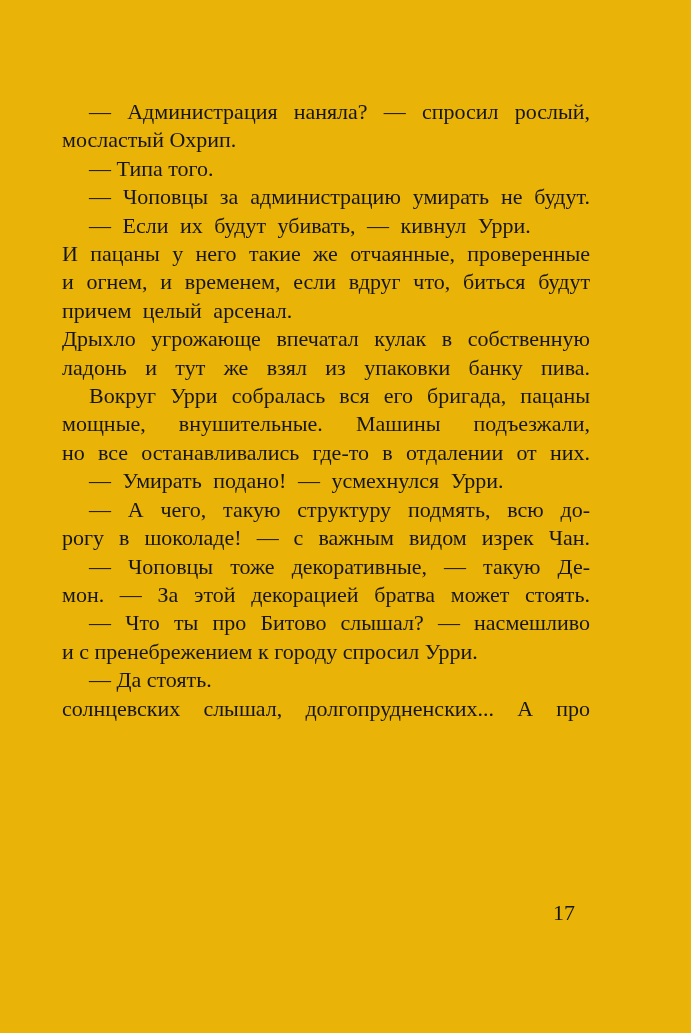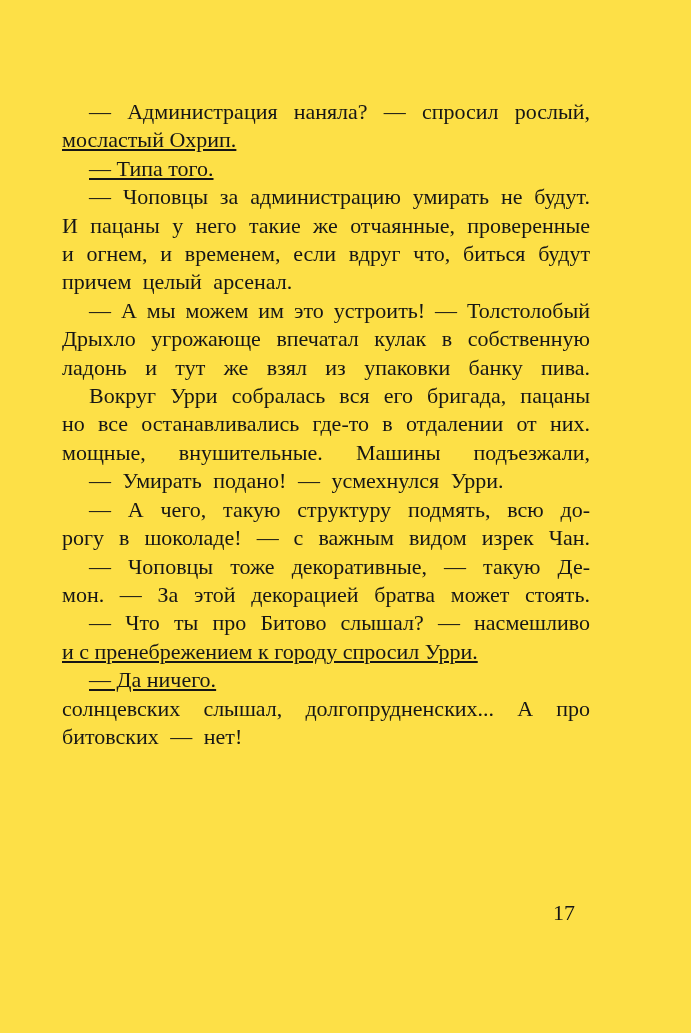--- a/index.html
+++ b/index.html
@@ -4,21 +4,21 @@
 <style>
   html, body {
     margin: 0;
     padding: 0;
     background: #ffffff;
   }
   .page {
     position: relative;
     width: 691px;
     height: 1033px;
-    background: #fde047;
+    background: #eab308;
     overflow: hidden;
     font-family: "Liberation Serif", serif;
     color: #161616;
   }
   .text-block {
     position: absolute;
     left: 62px;
     top: 98px;
     width: 528px;
     font-size: 22px;
@@ -27,21 +27,20 @@
   }
   .line {
     text-align: justify;
     text-align-last: justify;
   }
   .line.first {
     text-indent: 27px;
   }
   .line.last-left {
     text-align-last: left;
-    text-decoration: underline;
   }
   .line.last-wide {
     text-align-last: left;
     word-spacing: 6px;
   }
   .line.last-justify {
     text-align-last: justify;
   }
   .page-number {
     position: absolute;
@@ -54,34 +53,33 @@
 </style>
 </head>
 <body>
 
 <div class="page">
   <div class="text-block">
       <div class="line first">— Администрация наняла? — спросил рослый,</div>
       <div class="line last-left">мосластый Охрип.</div>
       <div class="line first last-left">— Типа того.</div>
       <div class="line first last-justify">— Чоповцы за администрацию умирать не будут.</div>
+      <div class="line first last-wide">— Если их будут убивать, — кивнул Урри.</div>
       <div class="line">И пацаны у него такие же отчаянные, проверенные</div>
       <div class="line">и огнем, и временем, если вдруг что, биться будут</div>
       <div class="line last-wide">причем целый арсенал.</div>
-      <div class="line first">— А мы можем им это устроить! — Толстолобый</div>
       <div class="line">Дрыхло угрожающе впечатал кулак в собственную</div>
       <div class="line last-justify">ладонь и тут же взял из упаковки банку пива.</div>
       <div class="line first">Вокруг Урри собралась вся его бригада, пацаны</div>
+      <div class="line">мощные, внушительные. Машины подъезжали,</div>
       <div class="line last-justify">но все останавливались где-то в отдалении от них.</div>
-      <div class="line">мощные, внушительные. Машины подъезжали,</div>
       <div class="line first last-wide">— Умирать подано! — усмехнулся Урри.</div>
       <div class="line first">— А чего, такую структуру подмять, всю до-</div>
       <div class="line last-justify">рогу в шоколаде! — с важным видом изрек Чан.</div>
       <div class="line first">— Чоповцы тоже декоративные, — такую Де-</div>
       <div class="line last-justify">мон. — За этой декорацией братва может стоять.</div>
       <div class="line first">— Что ты про Битово слышал? — насмешливо</div>
       <div class="line last-left">и с пренебрежением к городу спросил Урри.</div>
-      <div class="line first last-left">— Да ничего.</div>
+      <div class="line first last-left">— Да стоять.</div>
       <div class="line">солнцевских слышал, долгопрудненских... А про</div>
-      <div class="line last-wide">битовских — нет!</div>
     </div>
   <div class="page-number">17</div>
 </div>
 
 </body></html>

